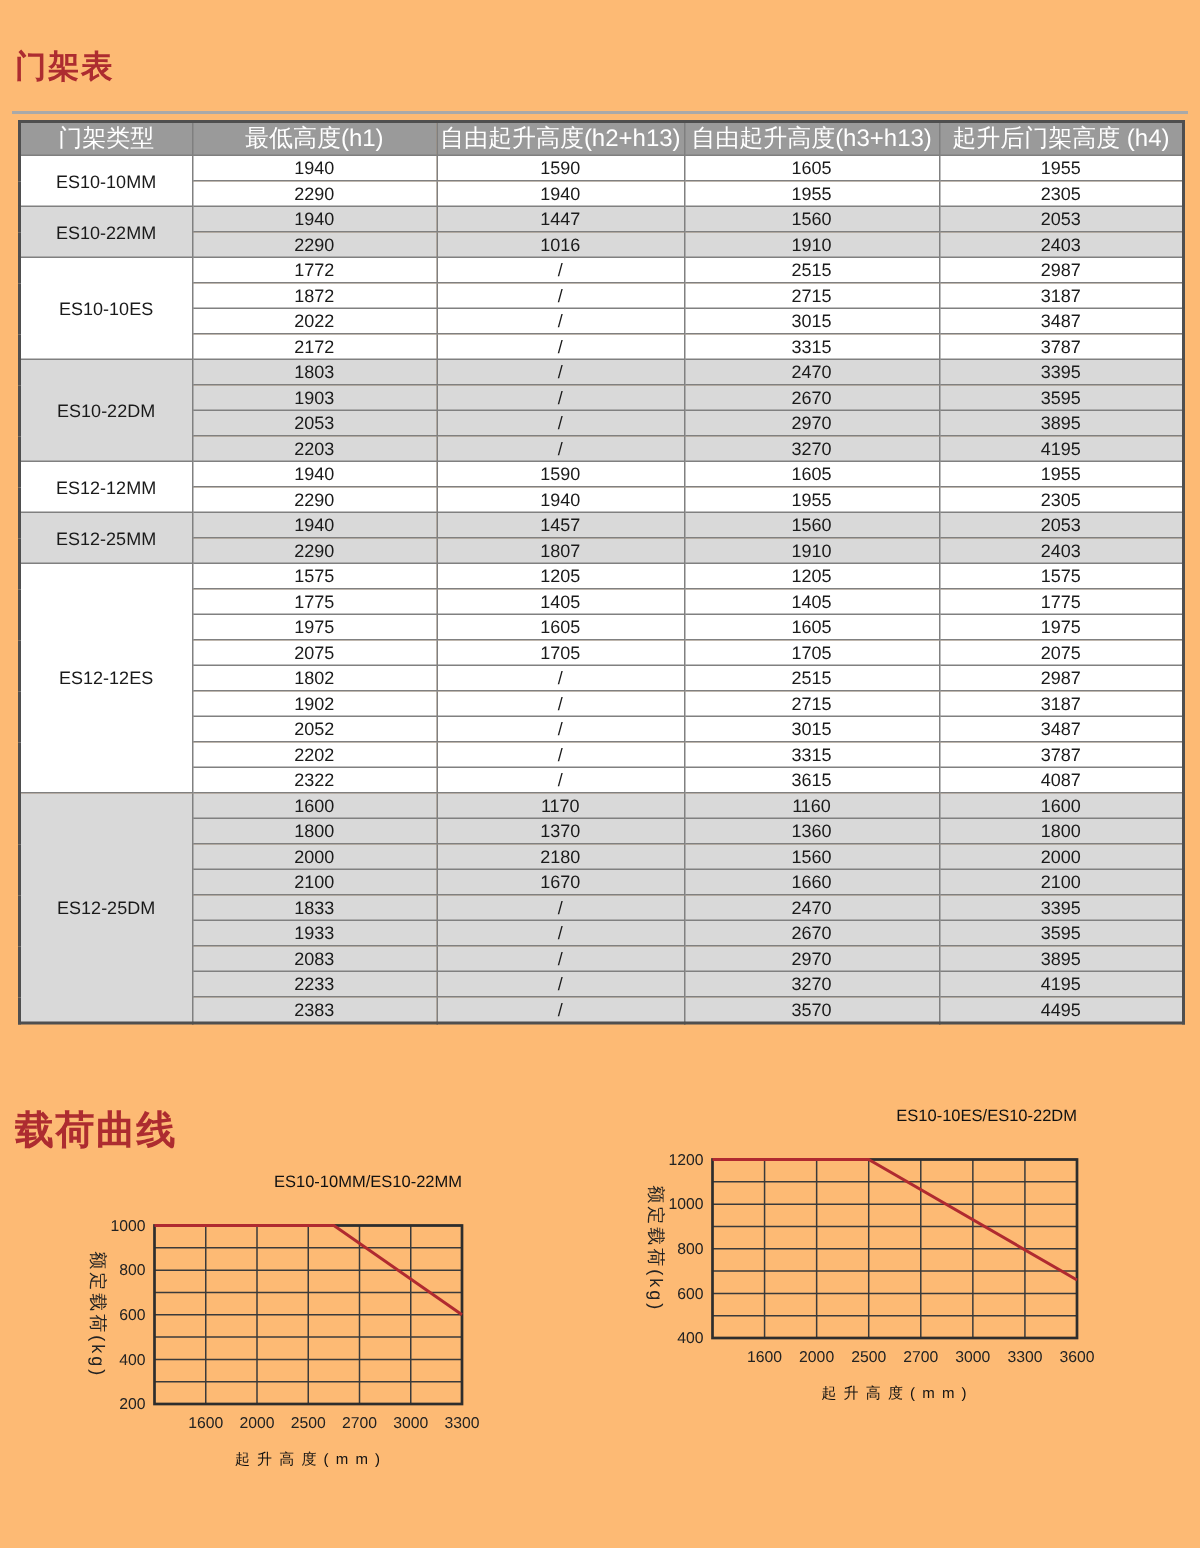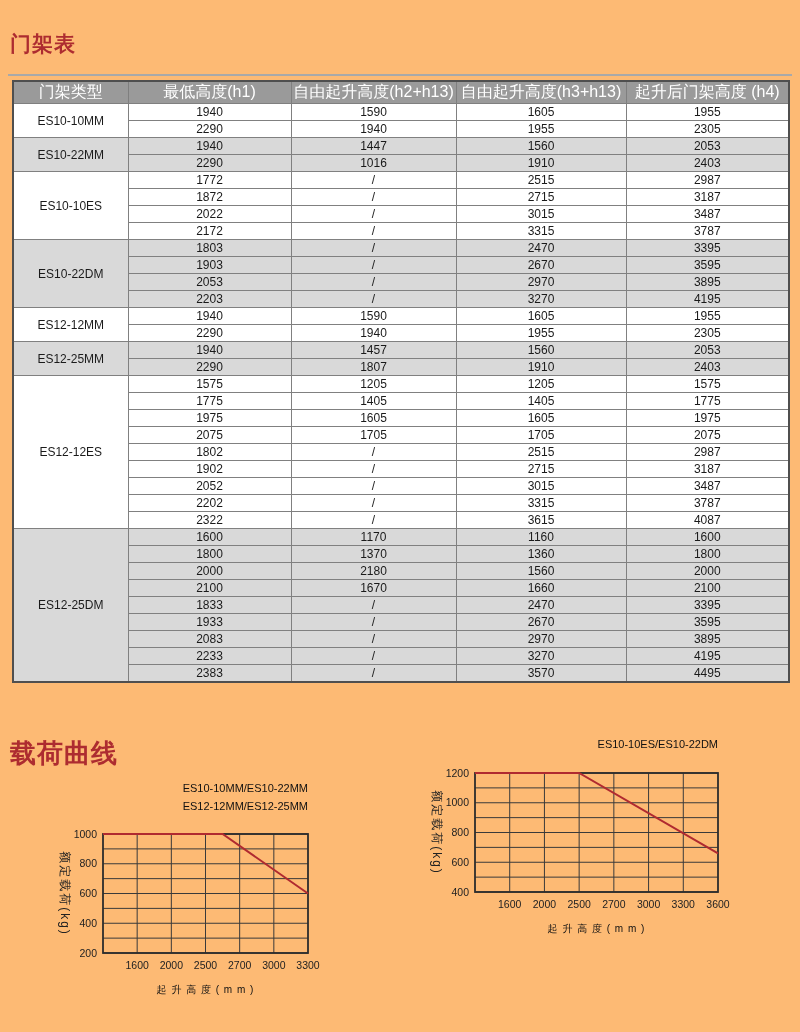--- a/index.html
+++ b/index.html
@@ -268,21 +268,20 @@
           </tr>
         </tbody>
     </table>
   </div>
 
   <h2 class="section-title">载荷曲线</h2>
 
   <div class="chart-block" style="left:45px;top:780px;width:273px;">
     <div class="chart-title" style="margin-left:58px;width:205px;">
       <div>ES10-10MM/ES10-22MM</div>
-      <div>ES12-12MM/ES12-25MM</div>
     </div>
     <svg width="273" height="142">
         <line x1="58" x2="263" y1="124" y2="124" stroke="#3a3a3a" stroke-width="1"></line>
         <line x1="58" x2="263" y1="109.125" y2="109.125" stroke="#3a3a3a" stroke-width="1"></line>
         <line x1="58" x2="263" y1="94.25" y2="94.25" stroke="#3a3a3a" stroke-width="1"></line>
         <line x1="58" x2="263" y1="79.375" y2="79.375" stroke="#3a3a3a" stroke-width="1"></line>
         <line x1="58" x2="263" y1="64.5" y2="64.5" stroke="#3a3a3a" stroke-width="1"></line>
         <line x1="58" x2="263" y1="49.625" y2="49.625" stroke="#3a3a3a" stroke-width="1"></line>
         <line x1="58" x2="263" y1="34.75" y2="34.75" stroke="#3a3a3a" stroke-width="1"></line>
         <line x1="58" x2="263" y1="19.875" y2="19.875" stroke="#3a3a3a" stroke-width="1"></line>

